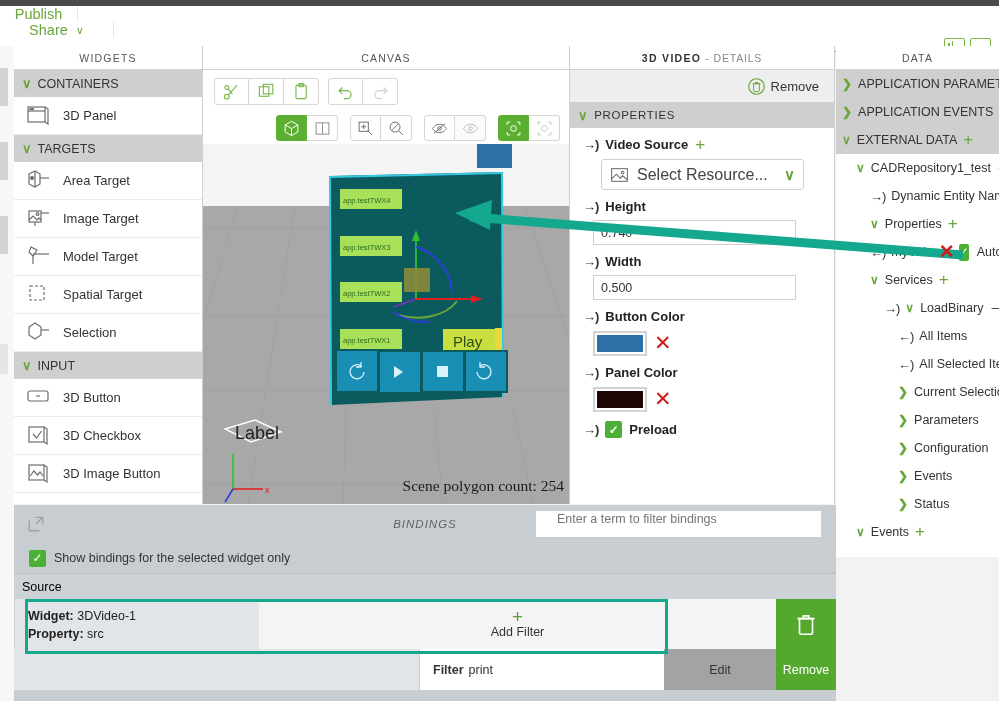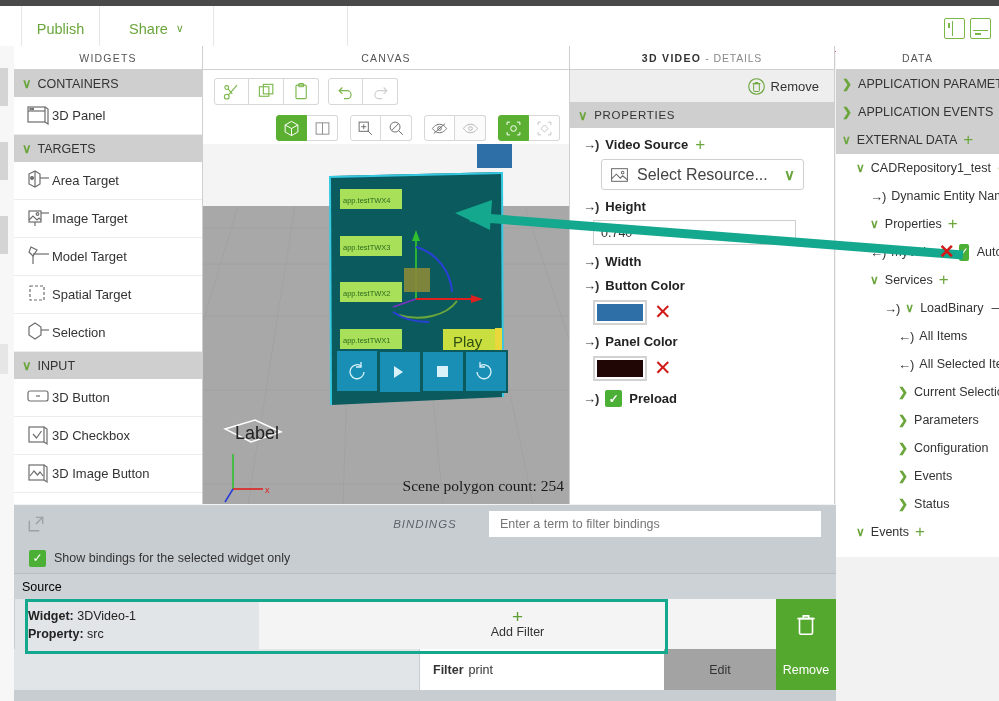--- a/index.html
+++ b/index.html
@@ -10,21 +10,21 @@
     color: #333;
     background: #f2f2f2;
   }
   #app { position:relative; width:999px; height:701px; }
 
   
   .topstrip { position:absolute; left:0; top:0; width:999px; height:6px; background:#4a4a4a; }
   .topbar {
     position:absolute; left:0; top:6px; width:999px; height:46px;
     background:#ffffff; border-bottom:1px solid #ec4899;
-    display:flex; align-items:stretch;
+    display:flex; align-items:stretch;flex-direction:column;
   }
   .tb-cell {
     display:flex; align-items:center; justify-content:center;
     border-right:1px solid #e6e6e6; height:100%;
     color:#6aa63b; font-size:14.5px;
   }
   .tb-spacer { border-right:1px solid #e6e6e6; }
   .tb-cell.link { cursor:pointer; }
   .tb-right { margin-left:auto; display:flex; align-items:center; gap:5px; padding-right:8px; }
   .layout-ico { width:21px; height:21px; border:1.6px solid #7ab648; border-radius:2px; position:relative; cursor:pointer; }
@@ -47,21 +47,21 @@
   .rail-tab { position:absolute; left:0; width:8px; background:#d4d4d4; }
 
   
   .widgets { position:absolute; left:14px; top:46px; width:189px; height:458px; background:#fff; border-right:1px solid #cfcfcf; overflow:hidden; }
   .wsection {
     height:27px; background:#cfcfcf; display:flex; align-items:center;
     padding-left:8px; gap:6px; font-size:12.5px; color:#333; cursor:pointer;
   }
   .chev { color:#6aa63b; font-size:13px; line-height:1; font-weight:bold; }
   .witem {
-    height:38px; display:flex; align-items:center; padding-left:12px;
+    height:38px; display:flex; align-items:center; gap:11px; padding-left:12px;
     border-bottom:1px solid #ececec; background:#fff; cursor:pointer; font-size:13px; color:#333;
   }
   .wicon { width:26px; height:24px; flex:0 0 26px; position:relative; }
   .wicon svg { display:block; }
 
   
   .canvas { position:absolute; left:203px; top:46px; width:367px; height:458px; background:#fff; border-right:1px solid #cfcfcf; overflow:hidden; }
   .c-toolbar { position:absolute; left:0; top:24px; width:100%; height:42px; background:#fff; display:flex; align-items:center; padding-left:11px; gap:9px; }
   .tgrp { display:flex; }
   .tbtn {
@@ -113,21 +113,21 @@
   .d-row { height:28px; display:flex; align-items:center; gap:6px; font-size:12.5px; color:#333; white-space:nowrap; cursor:pointer; }
   .d-row.grey { background:#cfcfcf; }
   .chevr { color:#6aa63b; font-weight:bold; font-size:12px; }
   .chevd { color:#6aa63b; font-weight:bold; font-size:12px; }
 
   
   .bindings { position:absolute; left:14px; top:505px; width:822px; height:196px; background:#c8cdd2; }
   .b-bar { height:38px; background:#c8cdd2; display:flex; align-items:center; position:relative; }
   .b-title { position:absolute; left:0; right:0; text-align:center; font-style:italic; font-size:11.5px; letter-spacing:1px; color:#5d6469; }
   .b-popout { margin-left:12px; width:20px; height:20px; cursor:pointer; }
-  .b-filter { position:absolute; right:15px; width:332px; height:26px; background:#fff; border:1px solid #fff; display:flex; align-items:center; padding-left:10px; }
+  .b-filter { position:absolute; right:15px; width:285px; height:26px; background:#fff; border:1px solid #fff; display:flex; align-items:flex-start; padding-left:20px; }
   .b-filter input { border:none; outline:none; width:100%; font-family:"Liberation Sans",sans-serif; font-size:12.5px; color:#666; background:transparent; }
   .b-chk { height:30px; display:flex; align-items:center; gap:8px; padding-left:15px; font-size:12.5px; color:#333; }
   .b-head { height:26px; background:#cdd2d6; display:flex; align-items:center; border-top:1px solid #b9bfc4; }
   .b-head .c1 { width:405px; padding-left:8px; font-size:12.5px; color:#000000; }
   .b-head .c2 { padding-left:10px; font-size:12.5px; color:#333; border-left:1px solid #b9bfc4; height:100%; display:flex; align-items:center; }
   .b-rows { position:relative; }
   .brow { display:flex; height:50px; }
   .brow .src { width:405px; background:#e2e5e8; padding:8px 0 0 14px; font-size:12.5px; color:#222; line-height:1.45; }
   .brow .tgt { width:245px; background:#e2e5e8; padding:8px 0 0 13px; font-size:12.5px; color:#222; line-height:1.45; border-left:1px solid #c8cdd2;}
   .brow .act { flex:1; display:flex; }
@@ -525,20 +525,23 @@
           </div>
           <div class="inp">
             <span>0.740</span>
           </div>
         </div>
         <div class="prop">
           <div class="prop-lbl">
             <span class="arr-in">→)</span>
             <span>Width</span>
           </div>
+          <div class="inp">
+            <span>0.500</span>
+          </div>
         </div>
         <div class="prop">
           <div class="prop-lbl">
             <span class="arr-in">→)</span>
             <span>Button Color</span>
           </div>
           <div class="swatchrow">
             <span class="swatch">
               <i style="background:#2f6fa8"></i>
             </span>

